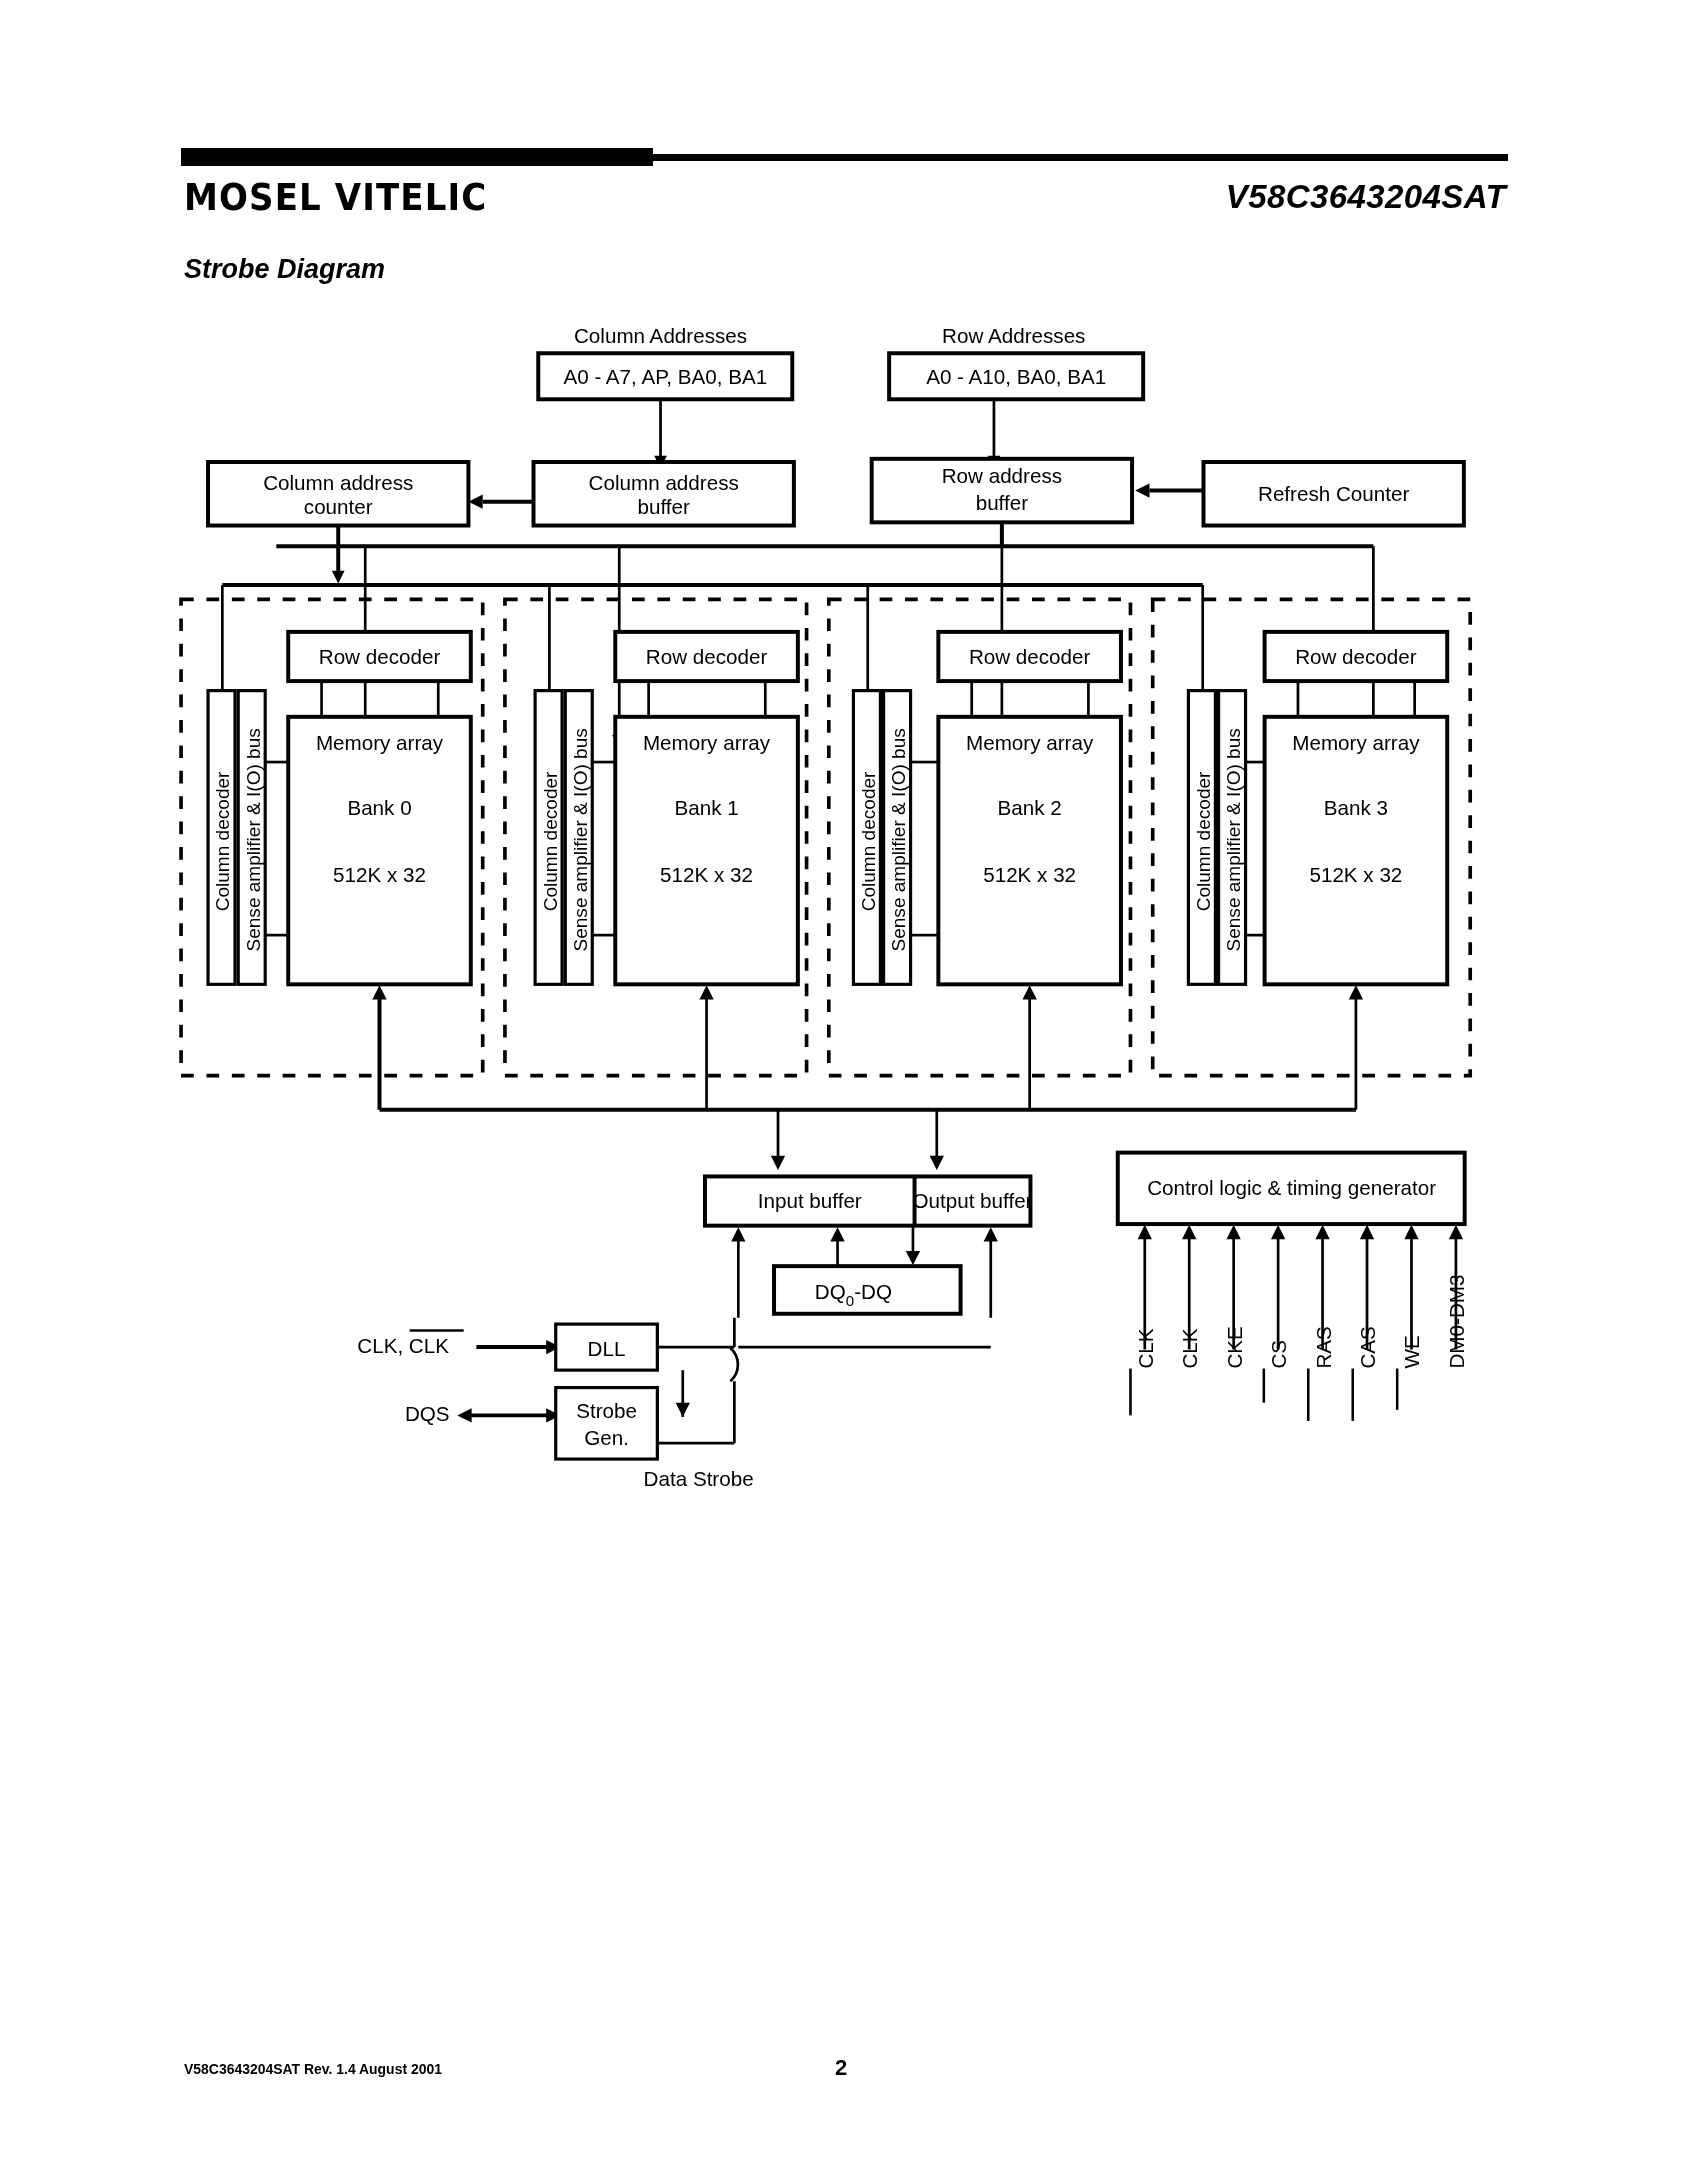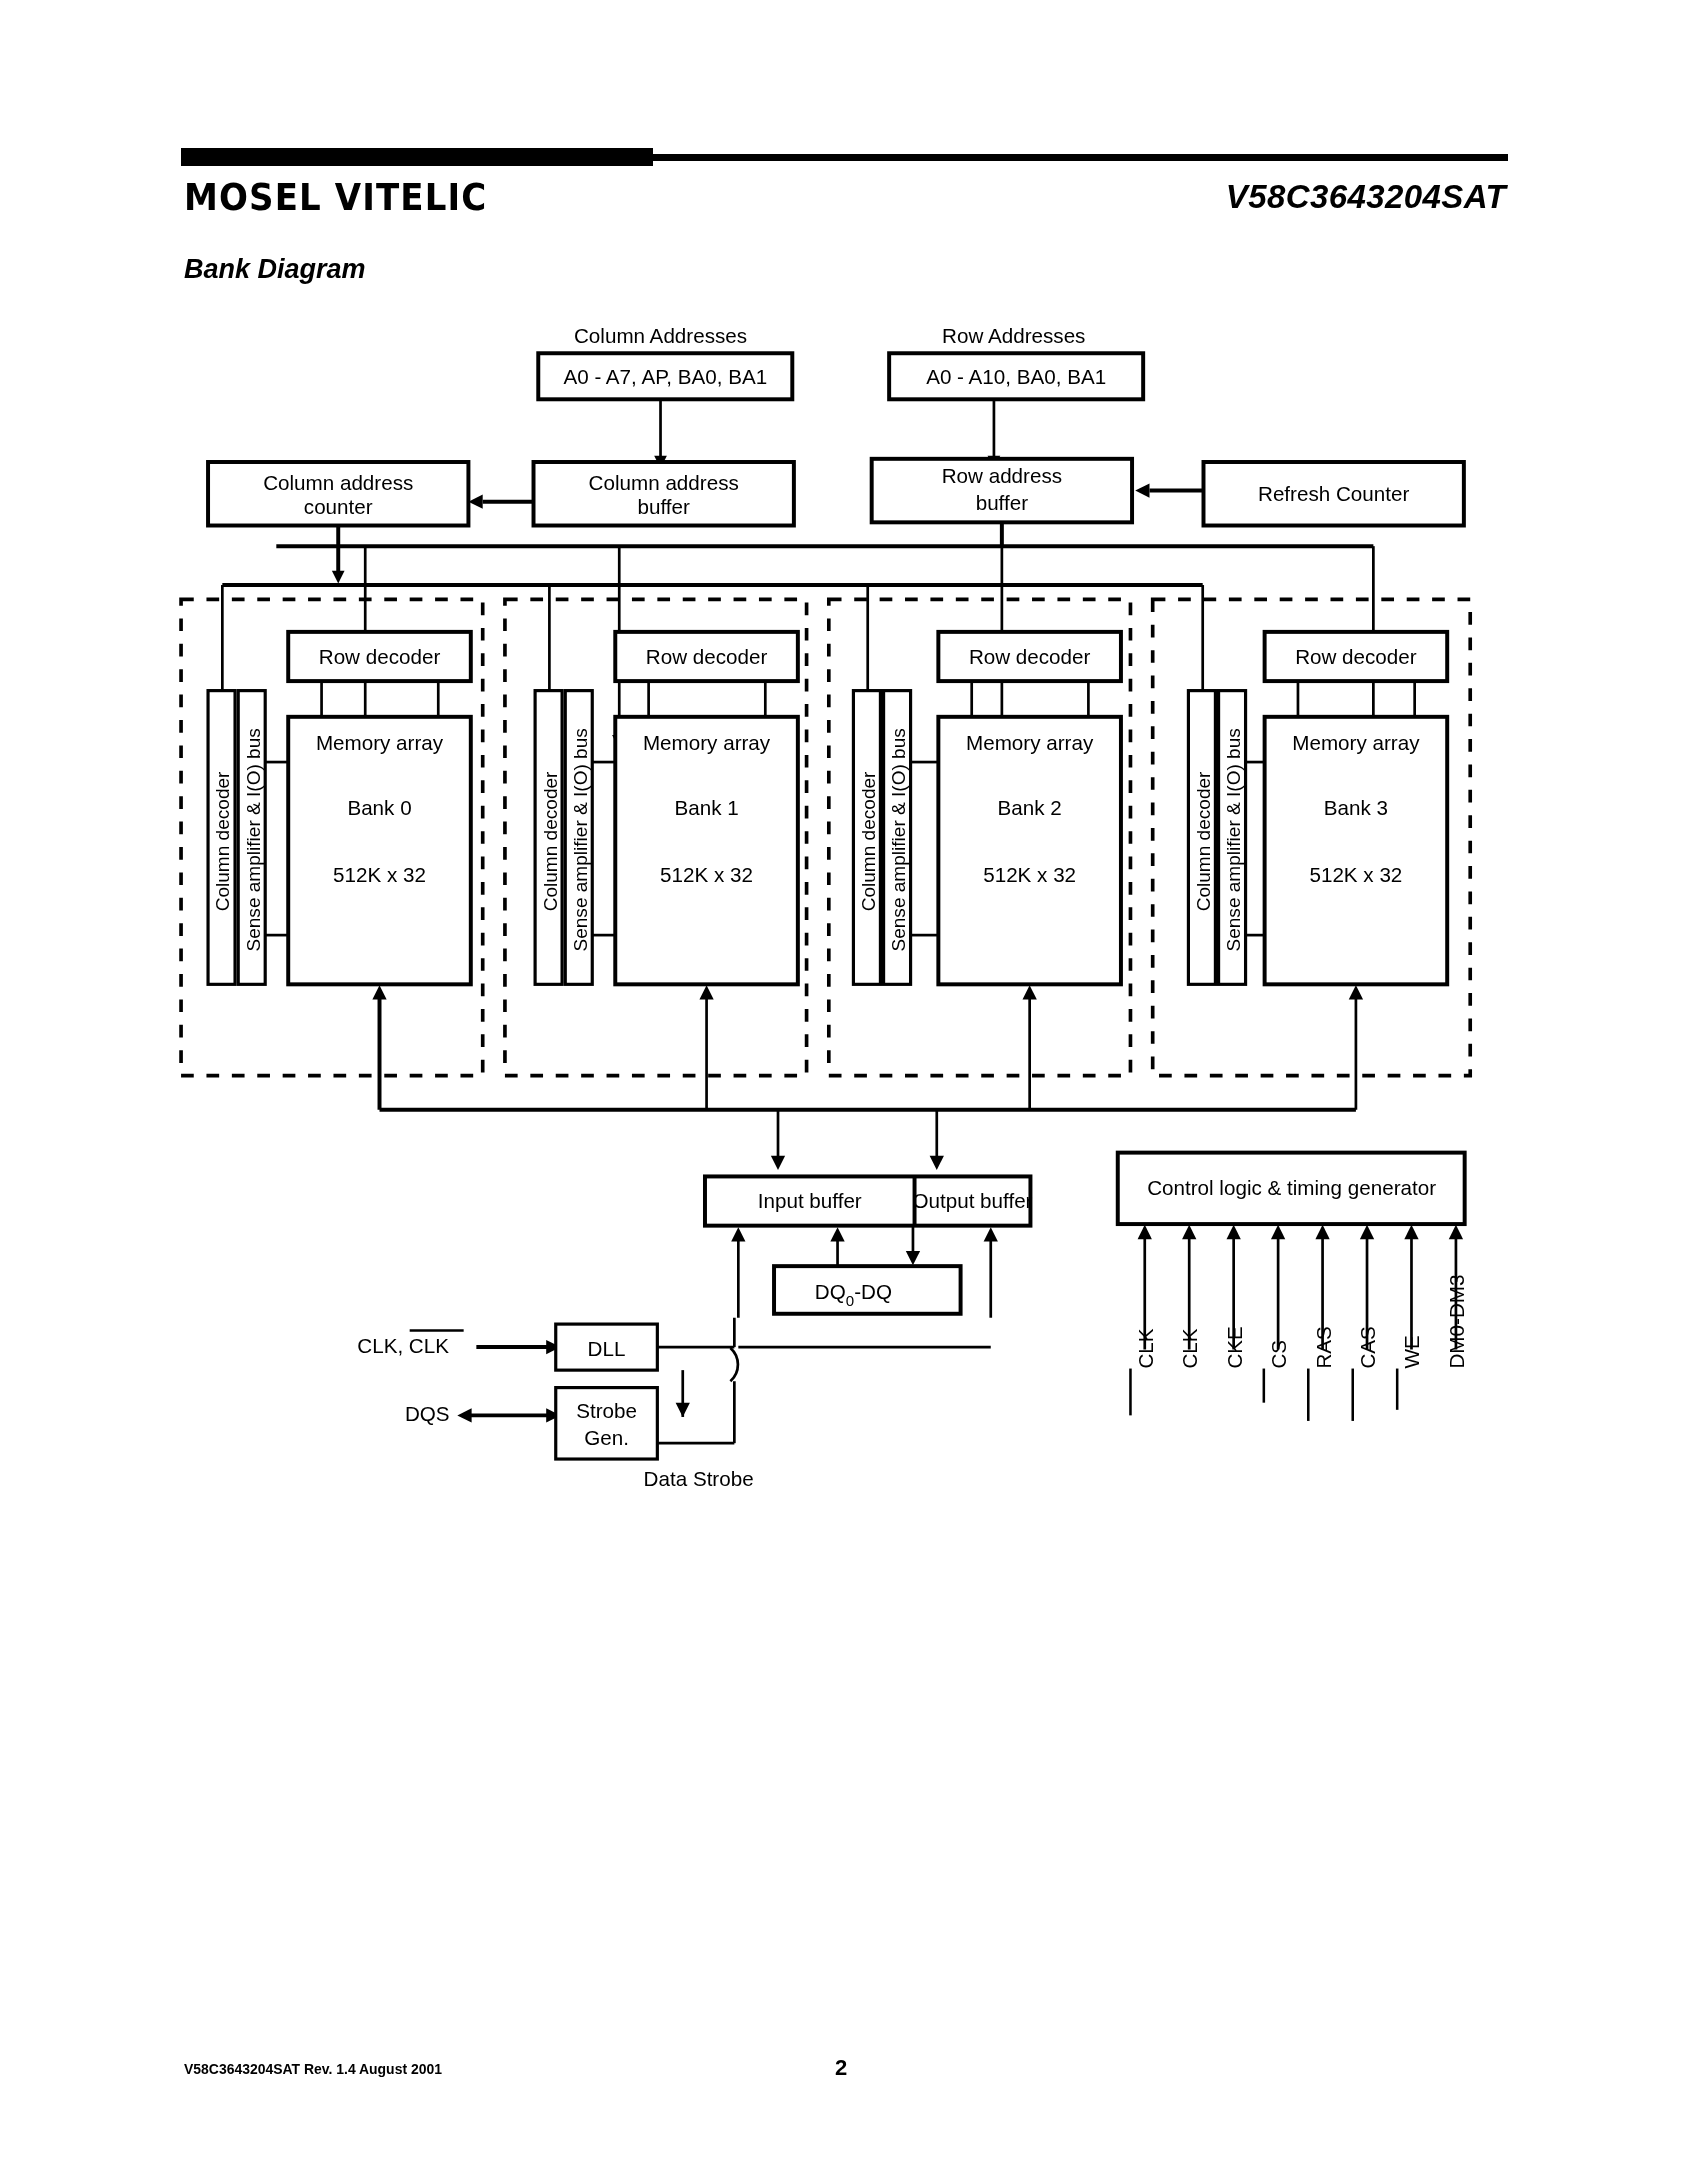--- a/index.html
+++ b/index.html
@@ -68,21 +68,21 @@
 
 <div class="page">
 
   <div class="rule-wrap">
     <div class="rule-thick"></div>
     <div class="rule-thin"></div>
   </div>
 
   <div class="brand">MOSEL VITELIC</div>
   <div class="partno">V58C3643204SAT</div>
-  <div class="section-title">Bank Diagram</div>
+  <div class="section-title">Strobe Diagram</div>
 
   <svg id="diagram" viewBox="0 0 2125 2750">
 
     <g>
       <text class="lbl" x="832" y="432" text-anchor="middle">Column Addresses</text>
       <rect class="bx" x="678" y="445" width="320" height="58"></rect>
       <text class="lbl" x="838" y="484" text-anchor="middle">A0 - A7, AP, BA0, BA1</text>
     </g>
 
     <g>

